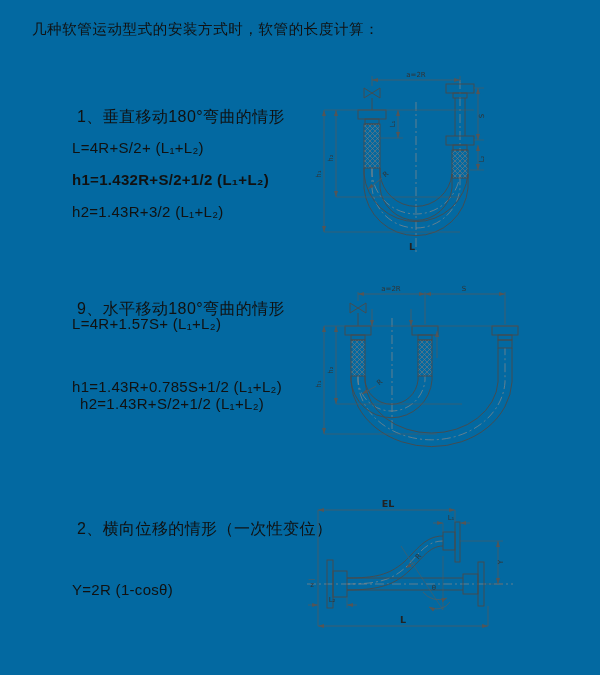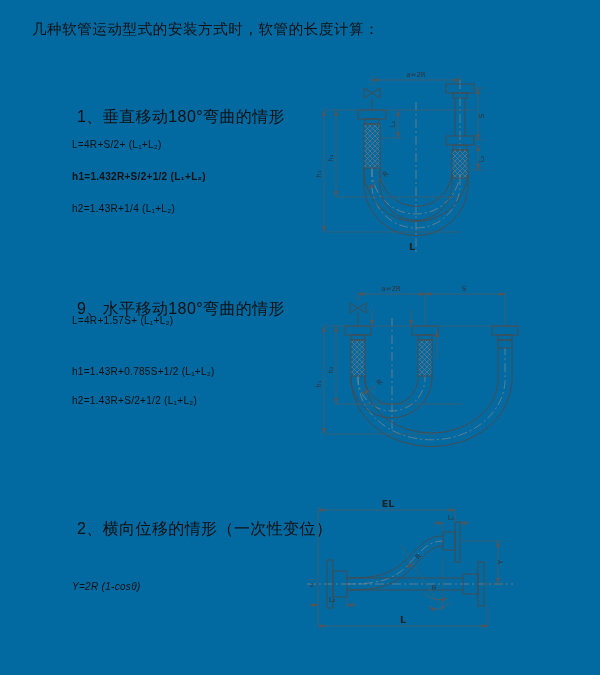--- a/index.html
+++ b/index.html
@@ -1,38 +1,38 @@
 <!DOCTYPE html>
 <html><head>
 <meta charset="utf-8">
 <style>
   html,body{margin:0;padding:0;background:#fff;}
   .page{position:relative;width:600px;height:675px;background:#0369a1;overflow:hidden;
         font-family:"Liberation Sans","DejaVu Sans",sans-serif;color:#111;}
   .title{position:absolute;left:32px;top:20px;font-size:14.5px;letter-spacing:.6px;}
   .heading{position:absolute;left:45px;font-size:16px;letter-spacing:.4px;margin-left:32px;}
-  .formula{position:absolute;left:72px;font-size:10px;letter-spacing:.3px;}
+  .formula{position:absolute;left:72px;font-size:15px;letter-spacing:.3px;}
   svg.diagram{position:absolute;}
   svg text{font-family:"DejaVu Sans","Liberation Sans",sans-serif;font-size:7px;fill:#333;}
   svg .big{font-size:9.5px;fill:#222;font-weight:bold;}
   .ol{stroke:#4a4a4a;stroke-width:.9;fill:none;}
   .cl{stroke:#8a8a8a;stroke-width:.7;fill:none;stroke-dasharray:9 3 2 3;}
   .dm{stroke:#5a5a5a;stroke-width:.7;fill:none;}
 </style>
 </head>
 <body>
 
 <div class="page">
 
   <div class="title">几种软管运动型式的安装方式时，软管的长度计算：</div>
 
   <div class="heading" style="top:107px;">1、垂直移动180°弯曲的情形</div>
   <div class="formula" style="top:139px;">L=4R+S/2+ (L₁+L₂)</div>
   <div class="formula" style="top:171px;font-weight:bold;">h1=1.432R+S/2+1/2 (L₁+L₂)</div>
-  <div class="formula" style="top:203px;">h2=1.43R+1/4 (L₁+L₂)</div>
+  <div class="formula" style="top:203px;">h2=1.43R+3/2 (L₁+L₂)</div>
 
   <svg class="diagram" style="left:310px;top:66px;" width="250" height="192" viewBox="0 0 250 192">
     <defs>
       <marker id="m1" viewBox="0 0 8 8" refX="7.5" refY="4" markerWidth="9" markerHeight="9" orient="auto-start-reverse">
         <path d="M0,1.4 L7.5,4 L0,6.6 Z" fill="#555"></path>
       </marker>
       <pattern id="p1" width="5" height="5" patternUnits="userSpaceOnUse">
         <path d="M0,0 L5,5 M5,0 L0,5" stroke="#7a7a7a" stroke-width="0.6"></path>
       </pattern>
     </defs>
@@ -90,22 +90,22 @@
       <text transform="translate(85,58) rotate(-90)">L₁</text>
       <text transform="translate(174,50) rotate(-90)">S</text>
       <text transform="translate(174,93) rotate(-90)">L₂</text>
       <text transform="translate(77,110) rotate(-40)" font-size="8.5">R</text>
       <text x="102" y="184" class="big">L</text>
     </g>
   </svg>
 
   <div class="heading" style="top:299px;">9、水平移动180°弯曲的情形</div>
   <div class="formula" style="top:315px;">L=4R+1.57S+ (L₁+L₂)</div>
-  <div class="formula" style="top:366px;">h1=1.43R+0.785S+1/2 (L₁+L₂)</div>
-  <div class="formula" style="top:395px;">h2=1.43R+S/2+1/2 (L₁+L₂)</div>
+  <div class="formula" style="top:378px;">h1=1.43R+0.785S+1/2 (L₁+L₂)</div>
+  <div class="formula" style="top:395px;margin-left:8px;">h2=1.43R+S/2+1/2 (L₁+L₂)</div>
 
   <svg class="diagram" style="left:312px;top:282px;" width="250" height="183" viewBox="0 0 250 183">
     <defs>
       <marker id="m2" viewBox="0 0 8 8" refX="7.5" refY="4" markerWidth="9" markerHeight="9" orient="auto-start-reverse">
         <path d="M0,1.4 L7.5,4 L0,6.6 Z" fill="#555"></path>
       </marker>
       <pattern id="p2" width="5" height="5" patternUnits="userSpaceOnUse">
         <path d="M0,0 L5,5 M5,0 L0,5" stroke="#7a7a7a" stroke-width="0.6"></path>
       </pattern>
     </defs>
@@ -156,21 +156,21 @@
     <g text-anchor="middle">
       <text x="79" y="9">a=2R</text>
       <text x="152" y="9">S</text>
       <text transform="translate(9,102) rotate(-90)">h₁</text>
       <text transform="translate(21,88) rotate(-90)">h₂</text>
       <text transform="translate(69,102) rotate(-40)" font-size="8.5">R</text>
     </g>
   </svg>
 
   <div class="heading" style="top:519px;">2、横向位移的情形（一次性变位）</div>
-  <div class="formula" style="top:581px;font-style:italic;">Y=2R (1-cosθ)</div>
+  <div class="formula" style="top:581px;">Y=2R (1-cosθ)</div>
 
   <svg class="diagram" style="left:303px;top:498px;" width="292" height="142" viewBox="0 0 292 142">
     <defs>
       <marker id="m3" viewBox="0 0 8 8" refX="7.5" refY="4" markerWidth="9" markerHeight="9" orient="auto-start-reverse">
         <path d="M0,1.4 L7.5,4 L0,6.6 Z" fill="#555"></path>
       </marker>
     </defs>
 
     <g class="cl">
       <path d="M4,86 H210"></path>

